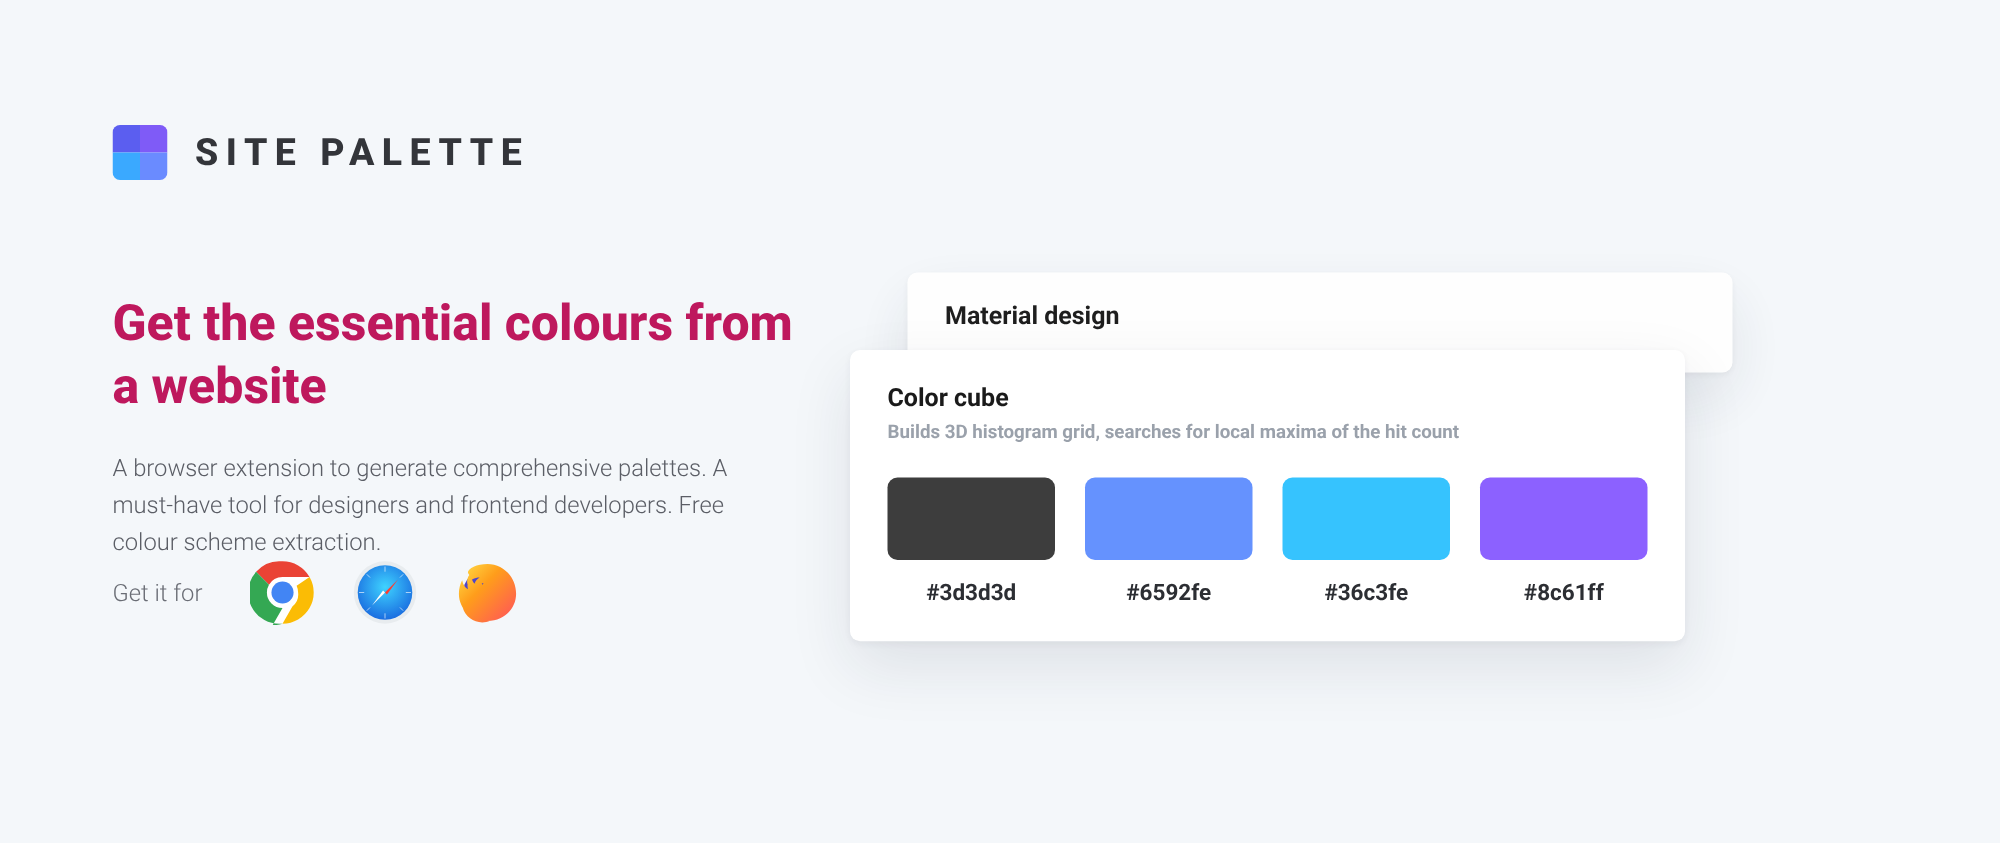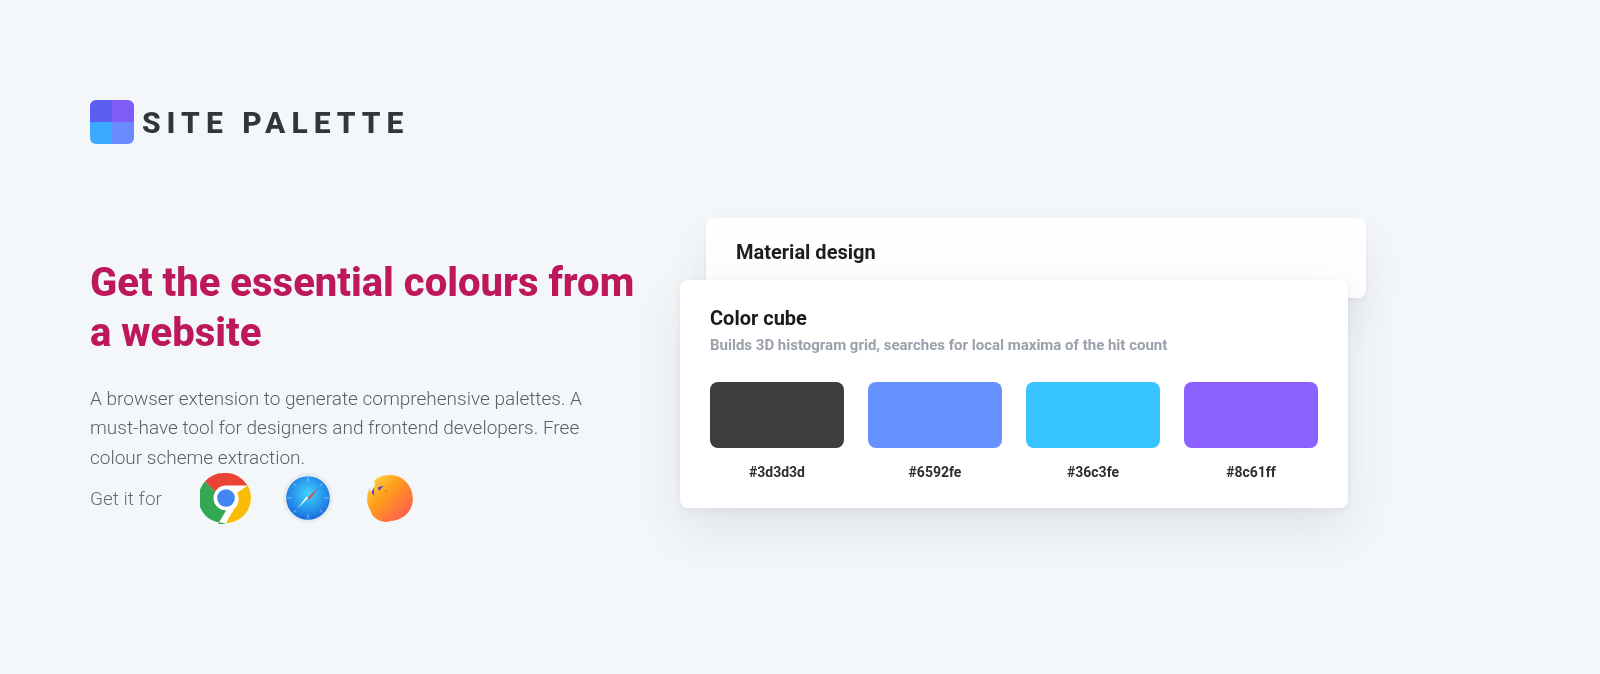--- a/index.html
+++ b/index.html
@@ -16,22 +16,22 @@
     height: 100%;
     padding: 100px 90px 60px 90px;
   }
   .left {
     width: 560px;
     flex-shrink: 0;
   }
   .brand {
     display: flex;
     align-items: center;
-    gap: 8px;
-    margin-bottom: 114px;
+    gap: 22px;
+    margin-bottom: 90px;
   }
   .brand-logo {
     width: 44px;
     height: 44px;
     display: grid;
     grid-template-columns: 1fr 1fr;
     grid-template-rows: 1fr 1fr;
     border-radius: 6px;
     overflow: hidden;
   }
@@ -94,21 +94,21 @@
   }
   .card-back1 {
     top: 60px;
     left: 80px;
     width: 620px;
     height: 70px;
     opacity: 0.95;
   }
   .card-back2 {
     top: 118px;
-    left: 56px;
+    left: 76px;
     width: 660px;
     height: 80px;
     opacity: 0.98;
   }
   .card-front {
     top: 180px;
     left: 30px;
     width: 668px;
     padding: 26px 30px 28px 30px;
   }
@@ -135,21 +135,21 @@
     flex-direction: column;
     align-items: center;
   }
   .swatch-box {
     width: 100%;
     height: 66px;
     border-radius: 8px;
     margin-bottom: 16px;
   }
   .swatch-label {
-    font-size: 14px;
+    font-size: 18px;
     font-weight: 700;
     color: #2c2e33;
   }
 </style>
 </head>
 <body>
 
 <div class="page">
   <div class="left">
     <div class="brand">

